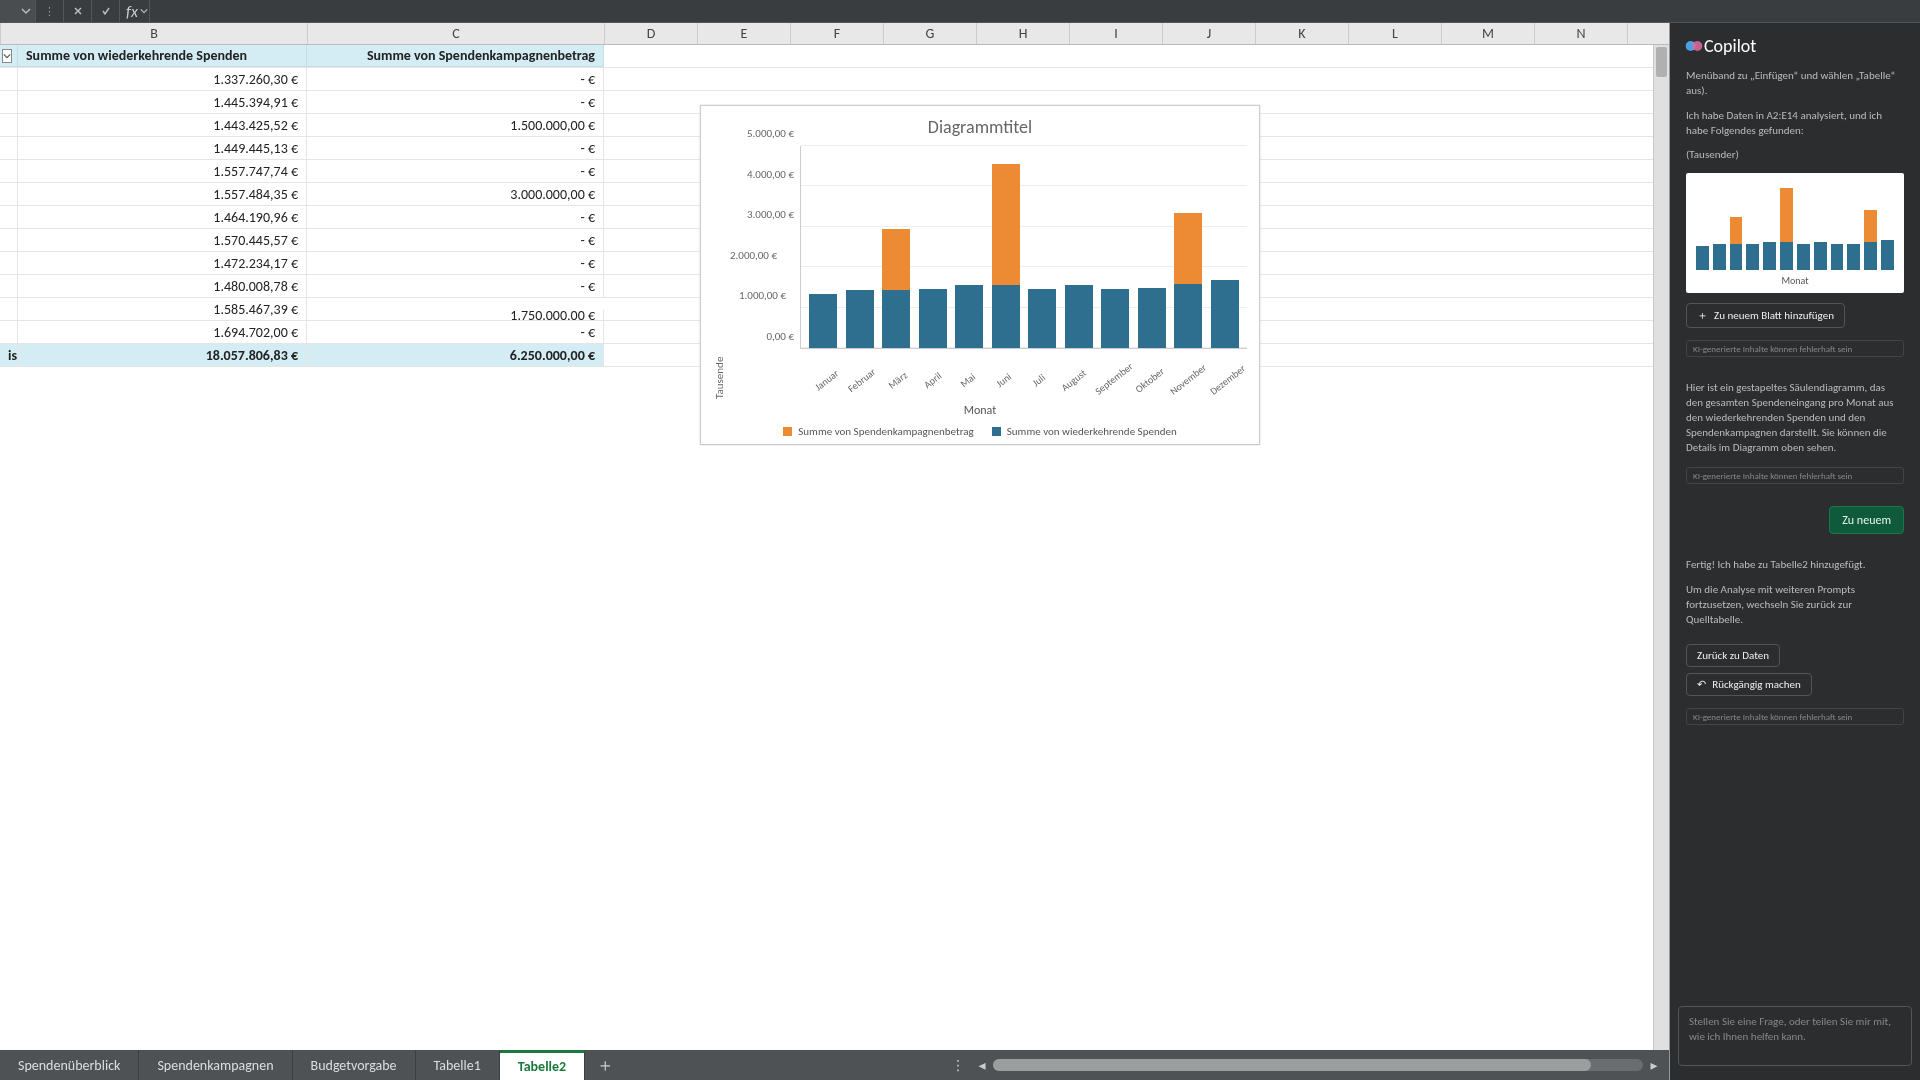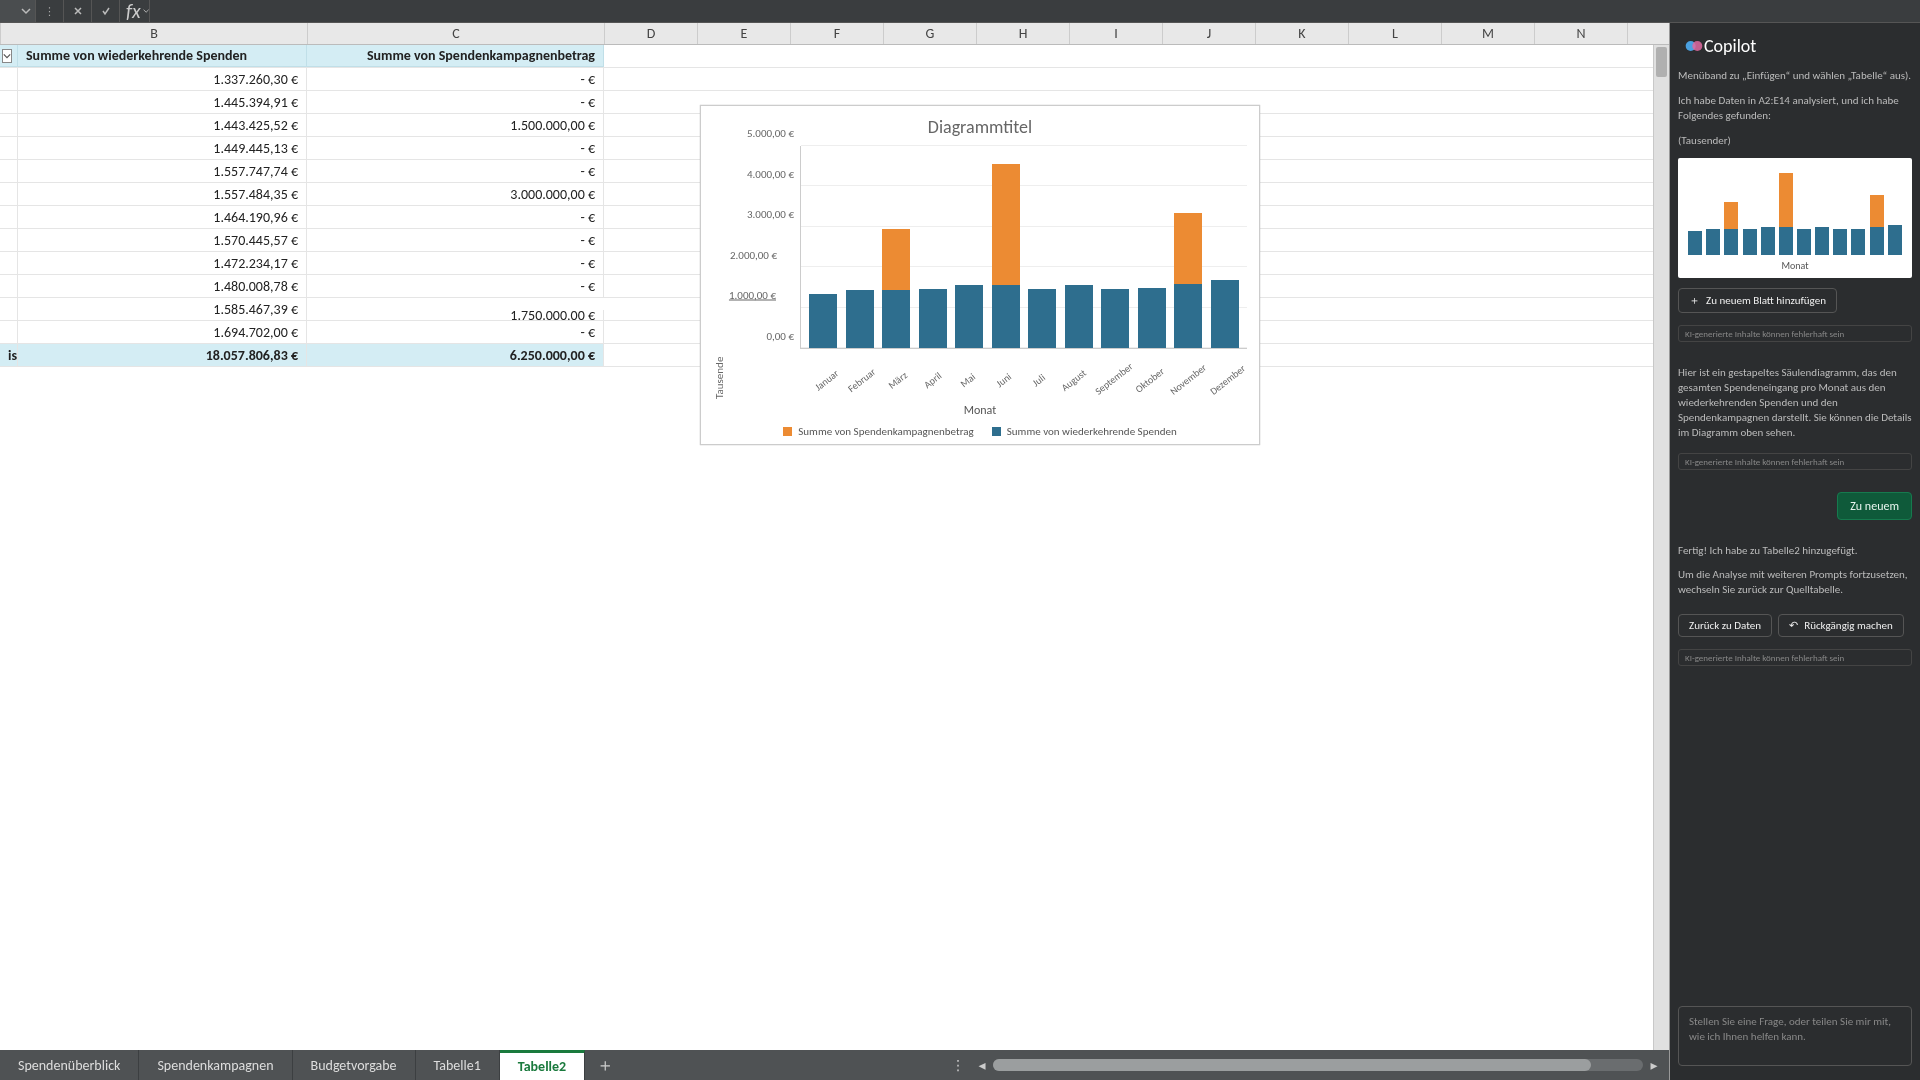--- a/index.html
+++ b/index.html
@@ -39,21 +39,21 @@
     align-items: center;
     justify-content: center;
     border-right: 1px solid #555;
     color: #aaa;
     font-size: 11px;
   }
   .fx-label {
     width: 30px;
     font-style: italic;
     color: #ccc;
-    font-size: 20px;
+    font-size: 16px;
     padding-left: 6px;
     border-right: 1px solid #555;
     height: 100%;
     display: flex;
     align-items: center;
   }
   .formula-input { flex: 1; height: 100%; background: #3a3d3f; }
 
   
   .main {
@@ -342,21 +342,21 @@
     font-size: 18px;
     color: #fff;
   }
   .copilot-logo {
     width: 20px;
     height: 20px;
   }
   .copilot-body {
     flex: 1;
     overflow: hidden;
-    padding: 0 8px;
+    padding: 0 16px;
     display: flex;
     flex-direction: column;
     gap: 10px;
   }
   .copilot-body .sys-text {
     font-size: 11px;
     color: #bbb;
     line-height: 1.35;
   }
   .user-bubble {
@@ -560,21 +560,21 @@
           <div class="cell" style="width: 18px;">is</div>
           <div class="cell num" style="width: 289px;">18.057.806,83 €</div>
           <div class="cell num" style="width: 297px;">6.250.000,00 €</div>
         </div>
         <div class="chart-object">
         <div class="chart-title">Diagrammtitel</div>
         <div class="chart-plot">
           <div class="ylabel-vert">Tausende</div>
           <div class="yaxis" id="yaxis" style="position: relative; margin-bottom: 50px;">
               <div class="ytick" style="bottom: calc(0%); position: absolute; right: 6px;">0,00 €</div>
-              <div class="ytick" style="bottom: calc(20%); position: absolute; right: 24px; text-decoration: underline;">1.000,00 €</div>
+              <div class="ytick" style="bottom: calc(20%); position: absolute; right: 14px;">1.000,00 €</div>
               <div class="ytick" style="bottom: calc(40%); position: absolute; right: 23px;">2.000,00 €</div>
               <div class="ytick" style="bottom: calc(60%); position: absolute; right: 6px;">3.000,00 €</div>
               <div class="ytick" style="bottom: calc(80%); position: absolute; right: 6px;">4.000,00 €</div>
               <div class="ytick" style="bottom: calc(100%); position: absolute; right: 6px;">5.000,00 €</div>
             </div>
           <div class="plotarea" id="plotarea">
             <div class="xlabels" id="xlabels">
                 <div class="xlabel">Januar</div>
                 <div class="xlabel">Februar</div>
                 <div class="xlabel">März</div>

